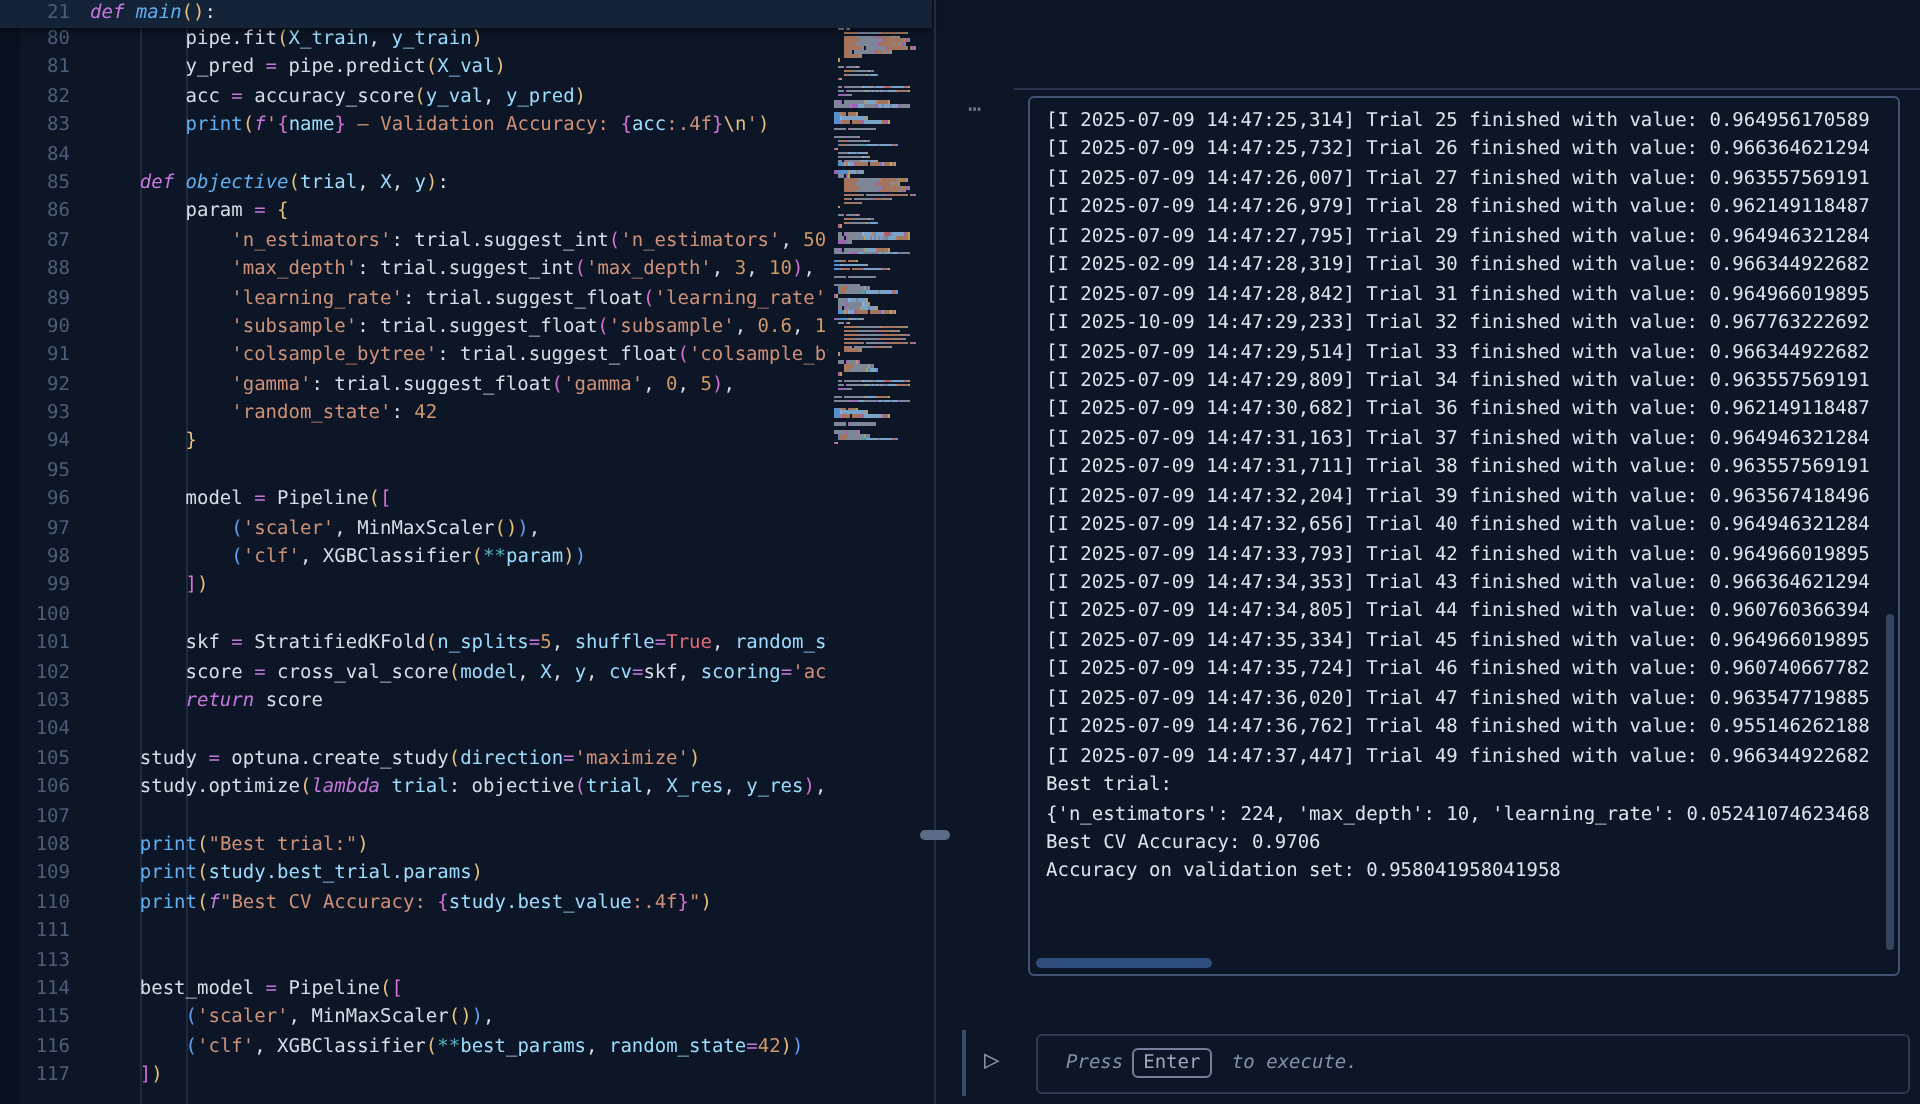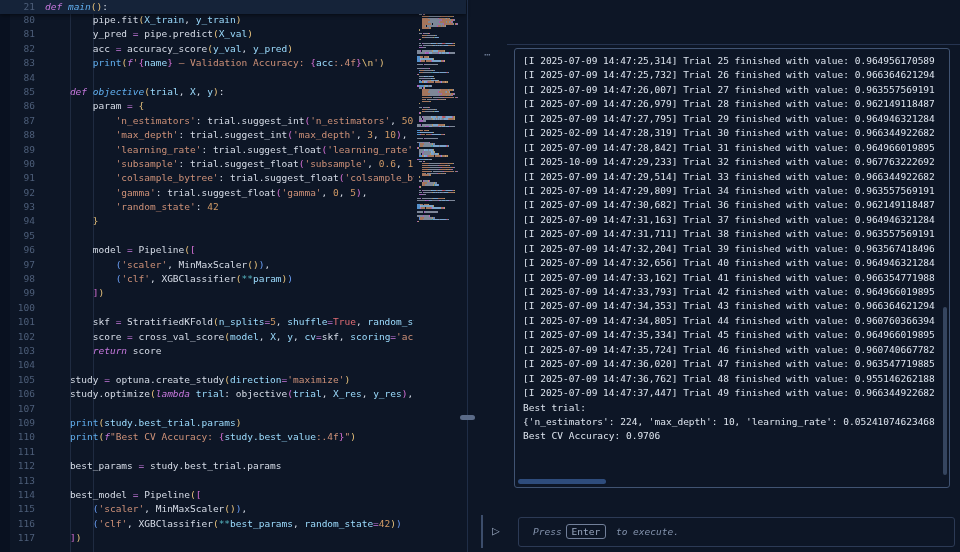--- a/index.html
+++ b/index.html
@@ -90,24 +90,24 @@
         <div class="row"><span class="ln">98</span><span class="code"><span class="tk-t">            </span><span class="tk-u">(</span><span class="tk-s">'clf'</span><span class="tk-t">, XGBClassifier</span><span class="tk-y">(</span><span class="tk-w">**</span><span class="tk-v">param</span><span class="tk-y">)</span><span class="tk-u">)</span></span></div>
         <div class="row"><span class="ln">99</span><span class="code"><span class="tk-t">        </span><span class="tk-m">]</span><span class="tk-y">)</span></span></div>
         <div class="row"><span class="ln">100</span><span class="code"></span></div>
         <div class="row"><span class="ln">101</span><span class="code"><span class="tk-t">        skf </span><span class="tk-o">=</span><span class="tk-t"> StratifiedKFold</span><span class="tk-y">(</span><span class="tk-v">n_splits</span><span class="tk-o">=</span><span class="tk-n">5</span><span class="tk-t">, </span><span class="tk-v">shuffle</span><span class="tk-o">=</span><span class="tk-c">True</span><span class="tk-t">, </span><span class="tk-v">random_state</span></span></div>
         <div class="row"><span class="ln">102</span><span class="code"><span class="tk-t">        score </span><span class="tk-o">=</span><span class="tk-t"> cross_val_score</span><span class="tk-y">(</span><span class="tk-v">model</span><span class="tk-t">, </span><span class="tk-v">X</span><span class="tk-t">, </span><span class="tk-v">y</span><span class="tk-t">, </span><span class="tk-v">cv</span><span class="tk-o">=</span><span class="tk-t">skf</span><span class="tk-t">, </span><span class="tk-v">scoring</span><span class="tk-o">=</span><span class="tk-s">'accuracy'</span></span></div>
         <div class="row"><span class="ln">103</span><span class="code"><span class="tk-t">        </span><span class="tk-k">return</span><span class="tk-t"> score</span></span></div>
         <div class="row"><span class="ln">104</span><span class="code"></span></div>
         <div class="row"><span class="ln">105</span><span class="code"><span class="tk-t">    study </span><span class="tk-o">=</span><span class="tk-t"> optuna.create_study</span><span class="tk-y">(</span><span class="tk-v">direction</span><span class="tk-o">=</span><span class="tk-s">'maximize'</span><span class="tk-y">)</span></span></div>
         <div class="row"><span class="ln">106</span><span class="code"><span class="tk-t">    study.optimize</span><span class="tk-y">(</span><span class="tk-k">lambda</span><span class="tk-t"> </span><span class="tk-v">trial</span><span class="tk-t">: objective</span><span class="tk-m">(</span><span class="tk-v">trial</span><span class="tk-t">, </span><span class="tk-v">X_res</span><span class="tk-t">, </span><span class="tk-v">y_res</span><span class="tk-m">)</span><span class="tk-t">, n_trials</span></span></div>
         <div class="row"><span class="ln">107</span><span class="code"></span></div>
+        <div class="row"><span class="ln">108</span><span class="code"><span class="tk-t">    </span><span class="tk-bi">print</span><span class="tk-y">(</span><span class="tk-s">"Best trial:"</span><span class="tk-y">)</span></span></div>
         <div class="row"><span class="ln">109</span><span class="code"><span class="tk-t">    </span><span class="tk-bi">print</span><span class="tk-y">(</span><span class="tk-v">study.best_trial.params</span><span class="tk-y">)</span></span></div>
         <div class="row"><span class="ln">110</span><span class="code"><span class="tk-t">    </span><span class="tk-bi">print</span><span class="tk-y">(</span><span class="tk-k">f</span><span class="tk-s">"Best CV Accuracy: </span><span class="tk-m">{</span><span class="tk-v">study.best_value</span><span class="tk-s">:.4f</span><span class="tk-m">}</span><span class="tk-s">"</span><span class="tk-y">)</span></span></div>
         <div class="row"><span class="ln">111</span><span class="code"></span></div>
-        <div class="row"><span class="ln">112</span><span class="code"><span class="tk-t">    best_params </span><span class="tk-o">=</span><span class="tk-t"> study.best_trial.params</span></span></div>
         <div class="row"><span class="ln">113</span><span class="code"></span></div>
         <div class="row"><span class="ln">114</span><span class="code"><span class="tk-t">    best_model </span><span class="tk-o">=</span><span class="tk-t"> Pipeline</span><span class="tk-y">(</span><span class="tk-m">[</span></span></div>
         <div class="row"><span class="ln">115</span><span class="code"><span class="tk-t">        </span><span class="tk-u">(</span><span class="tk-s">'scaler'</span><span class="tk-t">, MinMaxScaler</span><span class="tk-y">()</span><span class="tk-u">)</span><span class="tk-t">,</span></span></div>
         <div class="row"><span class="ln">116</span><span class="code"><span class="tk-t">        </span><span class="tk-u">(</span><span class="tk-s">'clf'</span><span class="tk-t">, XGBClassifier</span><span class="tk-y">(</span><span class="tk-w">**</span><span class="tk-v">best_params</span><span class="tk-t">, </span><span class="tk-v">random_state</span><span class="tk-o">=</span><span class="tk-n">42</span><span class="tk-y">)</span><span class="tk-u">)</span></span></div>
         <div class="row"><span class="ln">117</span><span class="code"><span class="tk-t">    </span><span class="tk-m">]</span><span class="tk-y">)</span></span></div>
       </div>
 
     <div class="sticky row">
       <span class="ln">21</span>
       <span class="code" id="sticky-code"><span class="tk-k">def</span><span class="tk-t"> </span><span class="tk-f">main</span><span class="tk-y">()</span><span class="tk-t">:</span></span>
@@ -252,32 +252,32 @@
           <div class="log-line">[I 2025-02-09 14:47:28,319] Trial 30 finished with value: 0.966344922682</div>
           <div class="log-line">[I 2025-07-09 14:47:28,842] Trial 31 finished with value: 0.964966019895</div>
           <div class="log-line">[I 2025-10-09 14:47:29,233] Trial 32 finished with value: 0.967763222692</div>
           <div class="log-line">[I 2025-07-09 14:47:29,514] Trial 33 finished with value: 0.966344922682</div>
           <div class="log-line">[I 2025-07-09 14:47:29,809] Trial 34 finished with value: 0.963557569191</div>
           <div class="log-line">[I 2025-07-09 14:47:30,682] Trial 36 finished with value: 0.962149118487</div>
           <div class="log-line">[I 2025-07-09 14:47:31,163] Trial 37 finished with value: 0.964946321284</div>
           <div class="log-line">[I 2025-07-09 14:47:31,711] Trial 38 finished with value: 0.963557569191</div>
           <div class="log-line">[I 2025-07-09 14:47:32,204] Trial 39 finished with value: 0.963567418496</div>
           <div class="log-line">[I 2025-07-09 14:47:32,656] Trial 40 finished with value: 0.964946321284</div>
-          <div class="log-line">[I 2025-07-09 14:47:33,162] Trial 41 finished with value: 0.966354771988</div>
           <div class="log-line">[I 2025-07-09 14:47:33,793] Trial 42 finished with value: 0.964966019895</div>
           <div class="log-line">[I 2025-07-09 14:47:34,353] Trial 43 finished with value: 0.966364621294</div>
           <div class="log-line">[I 2025-07-09 14:47:34,805] Trial 44 finished with value: 0.960760366394</div>
           <div class="log-line">[I 2025-07-09 14:47:35,334] Trial 45 finished with value: 0.964966019895</div>
           <div class="log-line">[I 2025-07-09 14:47:35,724] Trial 46 finished with value: 0.960740667782</div>
           <div class="log-line">[I 2025-07-09 14:47:36,020] Trial 47 finished with value: 0.963547719885</div>
           <div class="log-line">[I 2025-07-09 14:47:36,762] Trial 48 finished with value: 0.955146262188</div>
           <div class="log-line">[I 2025-07-09 14:47:37,447] Trial 49 finished with value: 0.966344922682</div>
           <div class="log-line">Best trial:</div>
           <div class="log-line">{'n_estimators': 224, 'max_depth': 10, 'learning_rate': 0.05241074623468</div>
           <div class="log-line">Best CV Accuracy: 0.9706</div>
+          <div class="log-line">Accuracy on validation set: 0.958041958041958</div>
         </div>
       <div class="vthumb"></div>
       <div class="hthumb"></div>
     </div>
 
     <div class="focus-bar"></div>
     <div class="play">▷</div>
     <div class="prompt-box"><span>Press</span><span class="kbd">Enter</span><span> to execute.</span></div>
   </div>
 </div>

